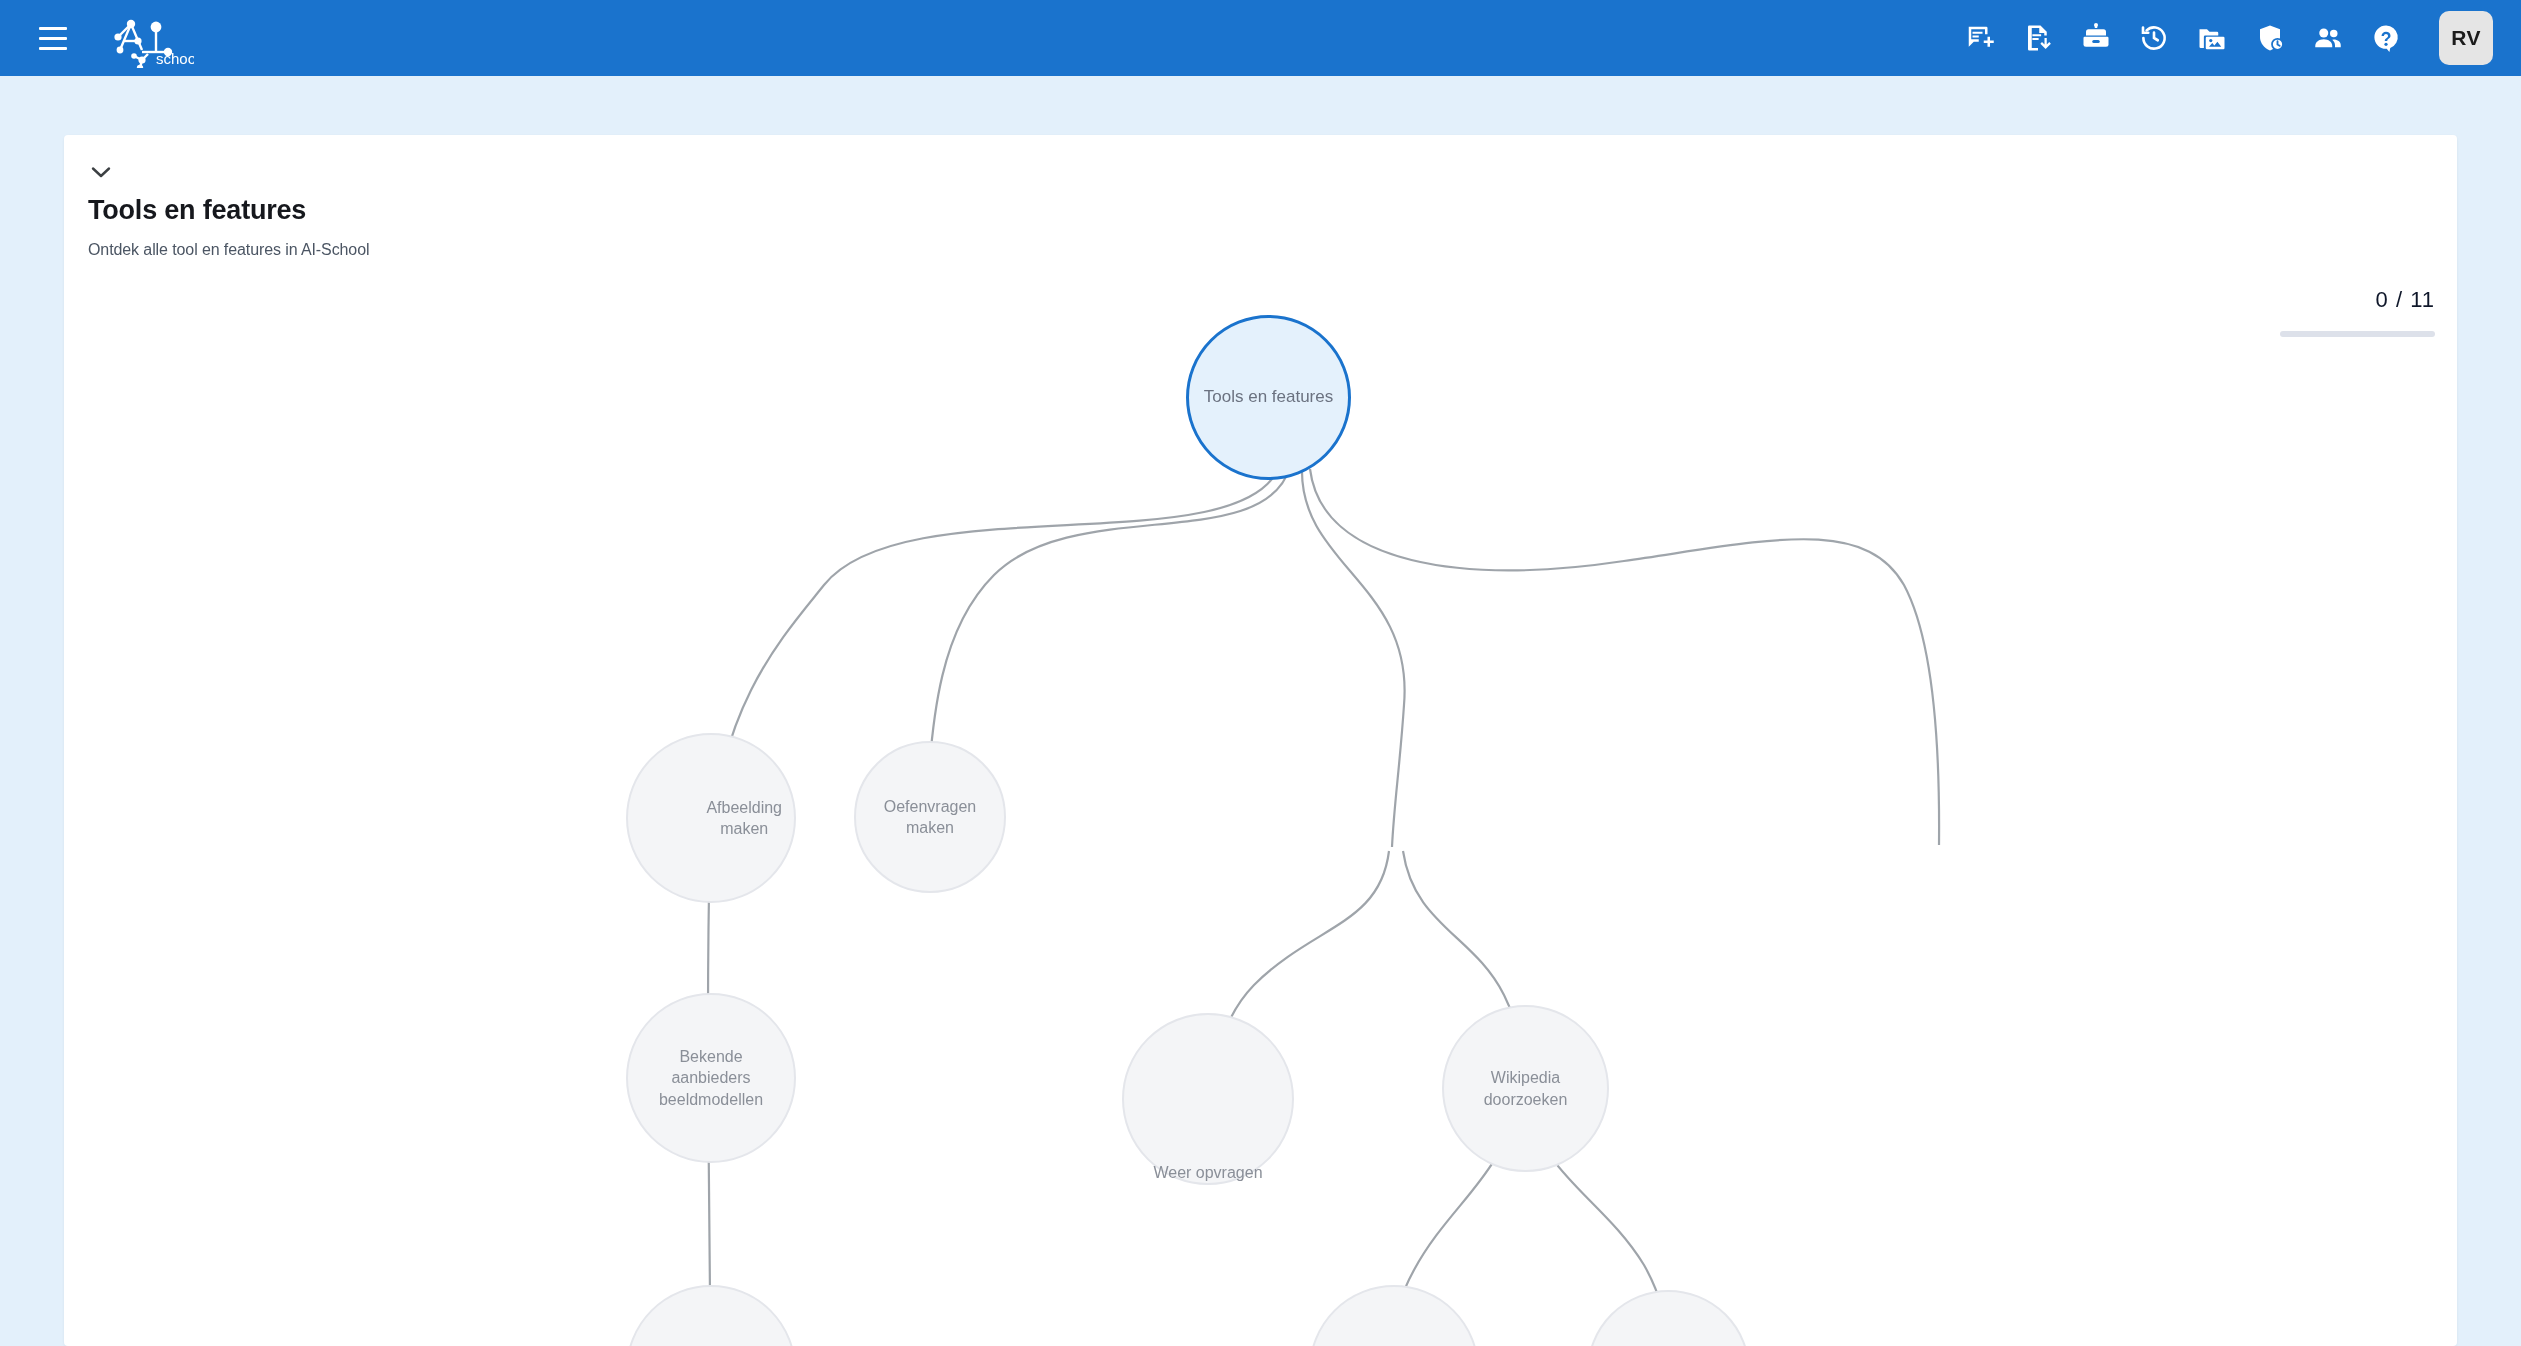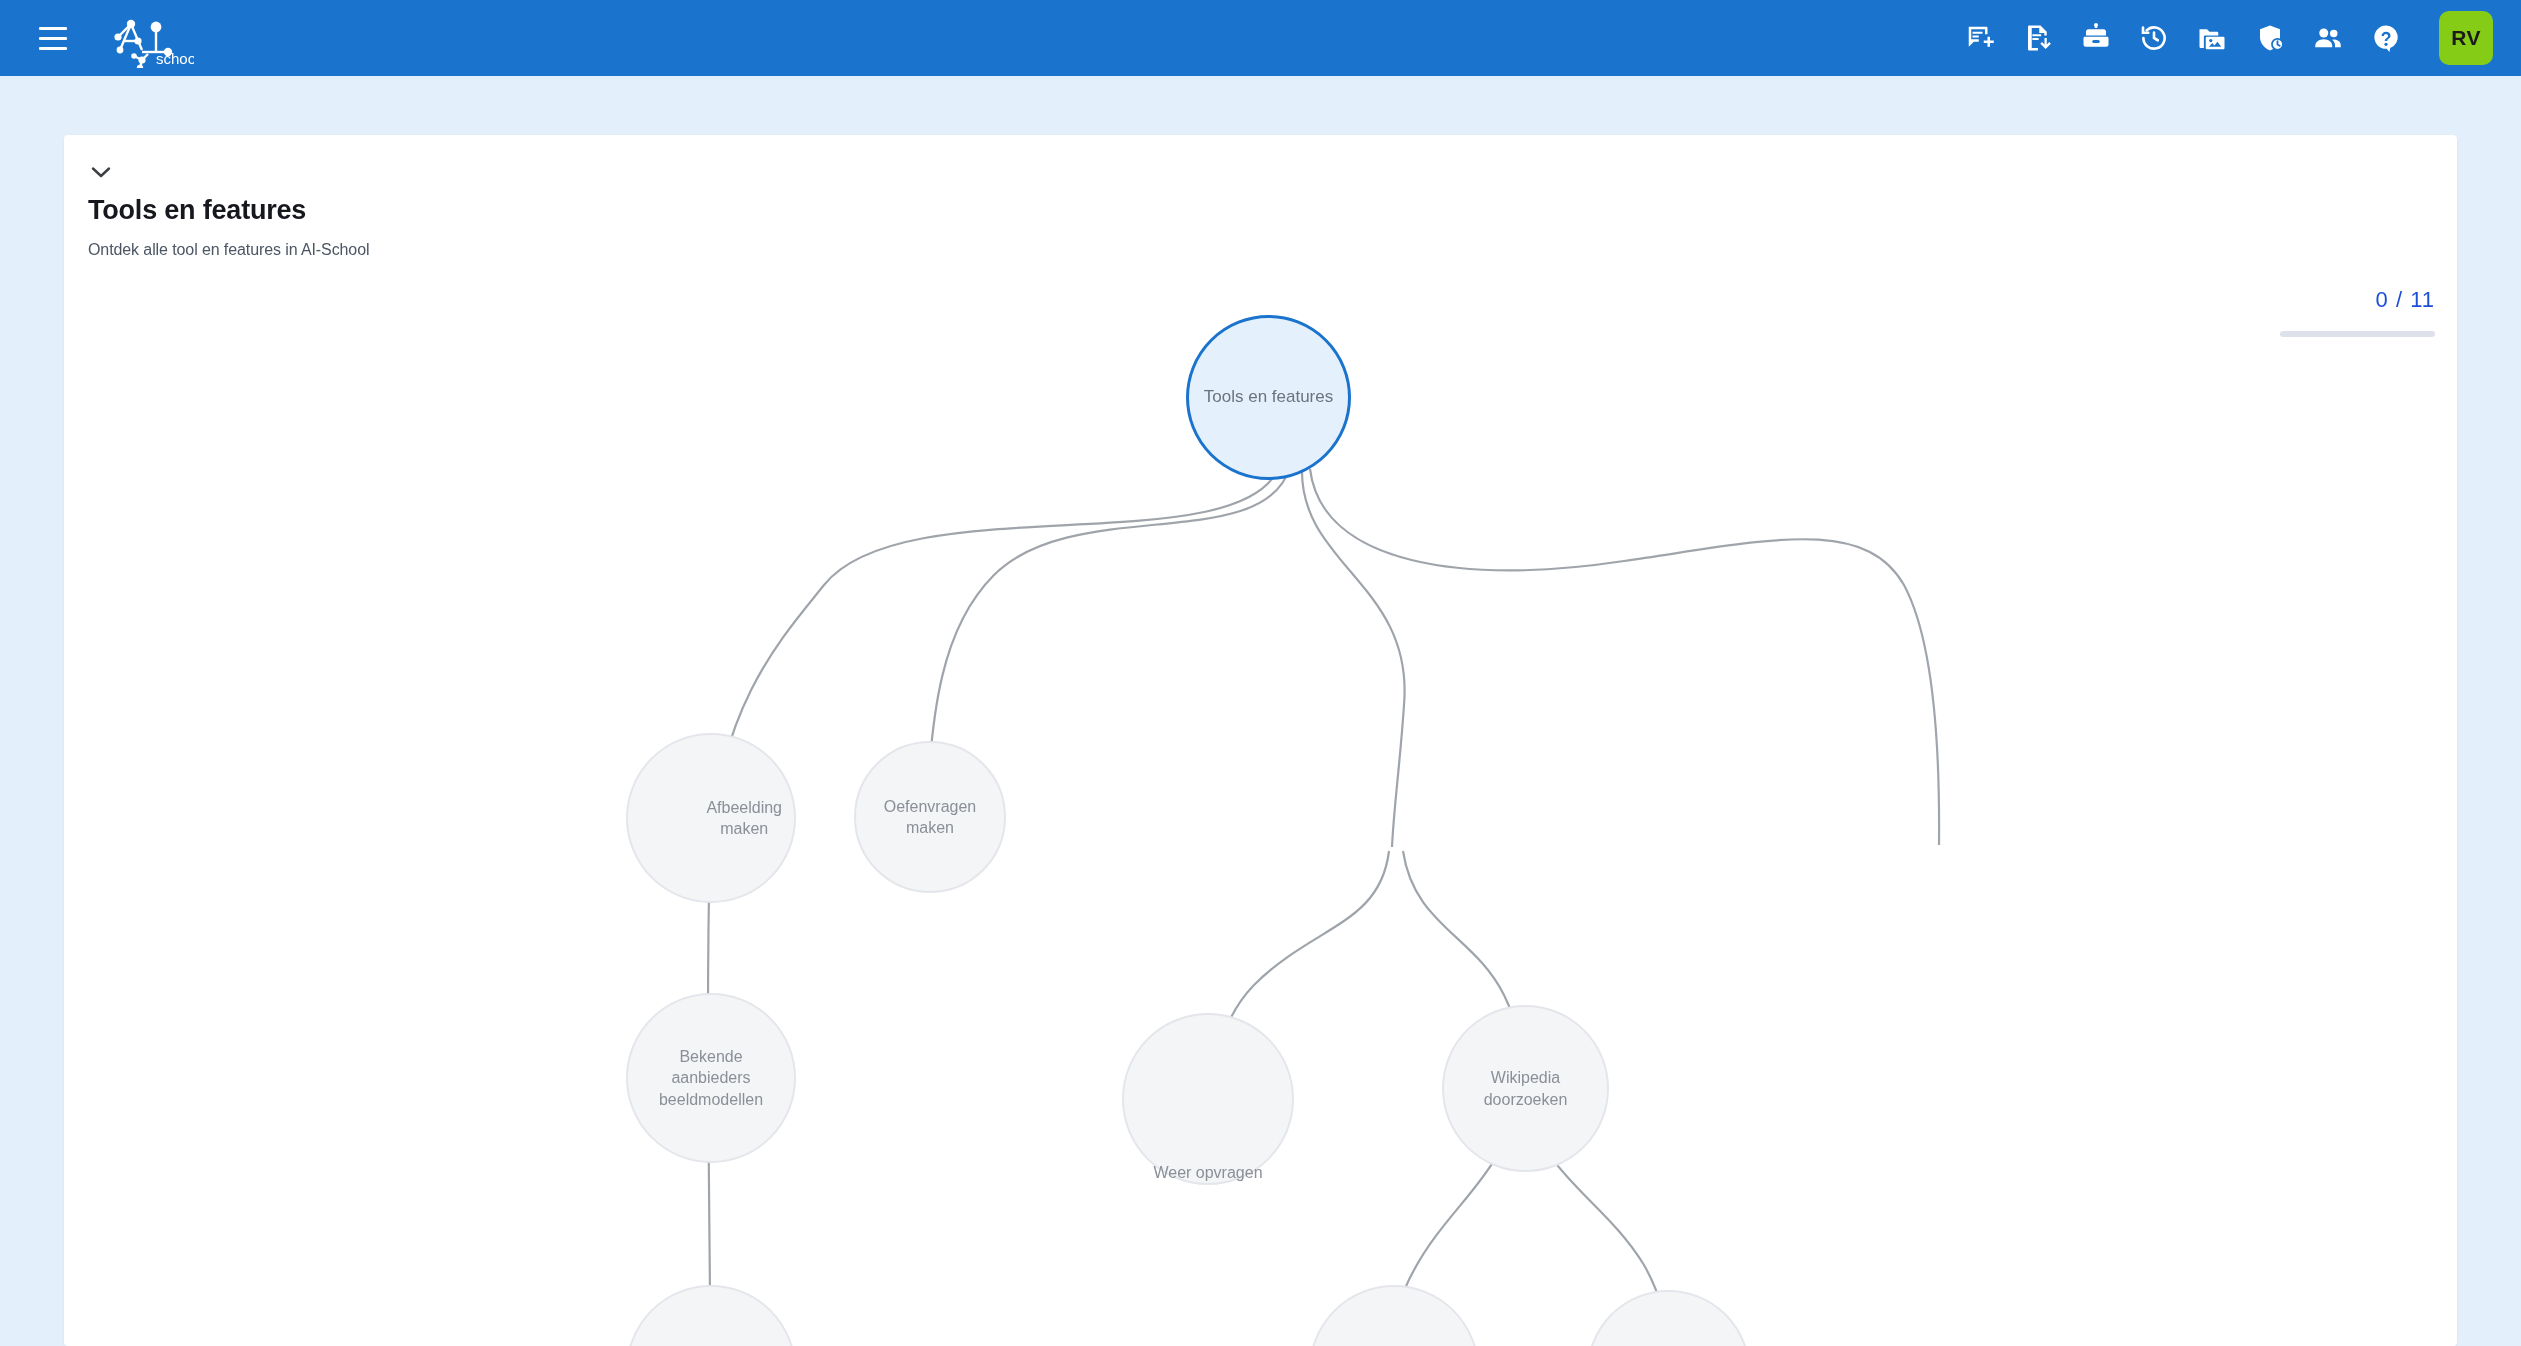--- a/index.html
+++ b/index.html
@@ -55,21 +55,21 @@
     width: 46px; height: 46px;
     display: flex; align-items: center; justify-content: center;
     border-radius: 50%;
     cursor: pointer;
   }
   .icon-btn svg { display: block; }
   .avatar {
     margin-left: 18px;
     width: 54px; height: 54px;
     border-radius: 10px;
-    background: #84cc16;
+    background: #e5e5e5;
     color: #1b1b1b;
     display: flex; align-items: center; justify-content: center;
     font-size: 21px;
     font-weight: 700;
     letter-spacing: .4px;
     cursor: pointer;
   }
 
   
   .page {
@@ -119,21 +119,21 @@
 
   .progress-wrap {
     position: absolute;
     top: 154px;
     right: 22px;
     width: 155px;
     text-align: right;
   }
   .progress-count {
     font-size: 22px;
-    color: #1d4ed8;
+    color: #0f172a;
     letter-spacing: 1px;
     line-height: 1;
   }
   .progress-track {
     margin-top: 20px;
     width: 155px;
     height: 6px;
     border-radius: 3px;
     background: #dde1ea;
     overflow: hidden;

